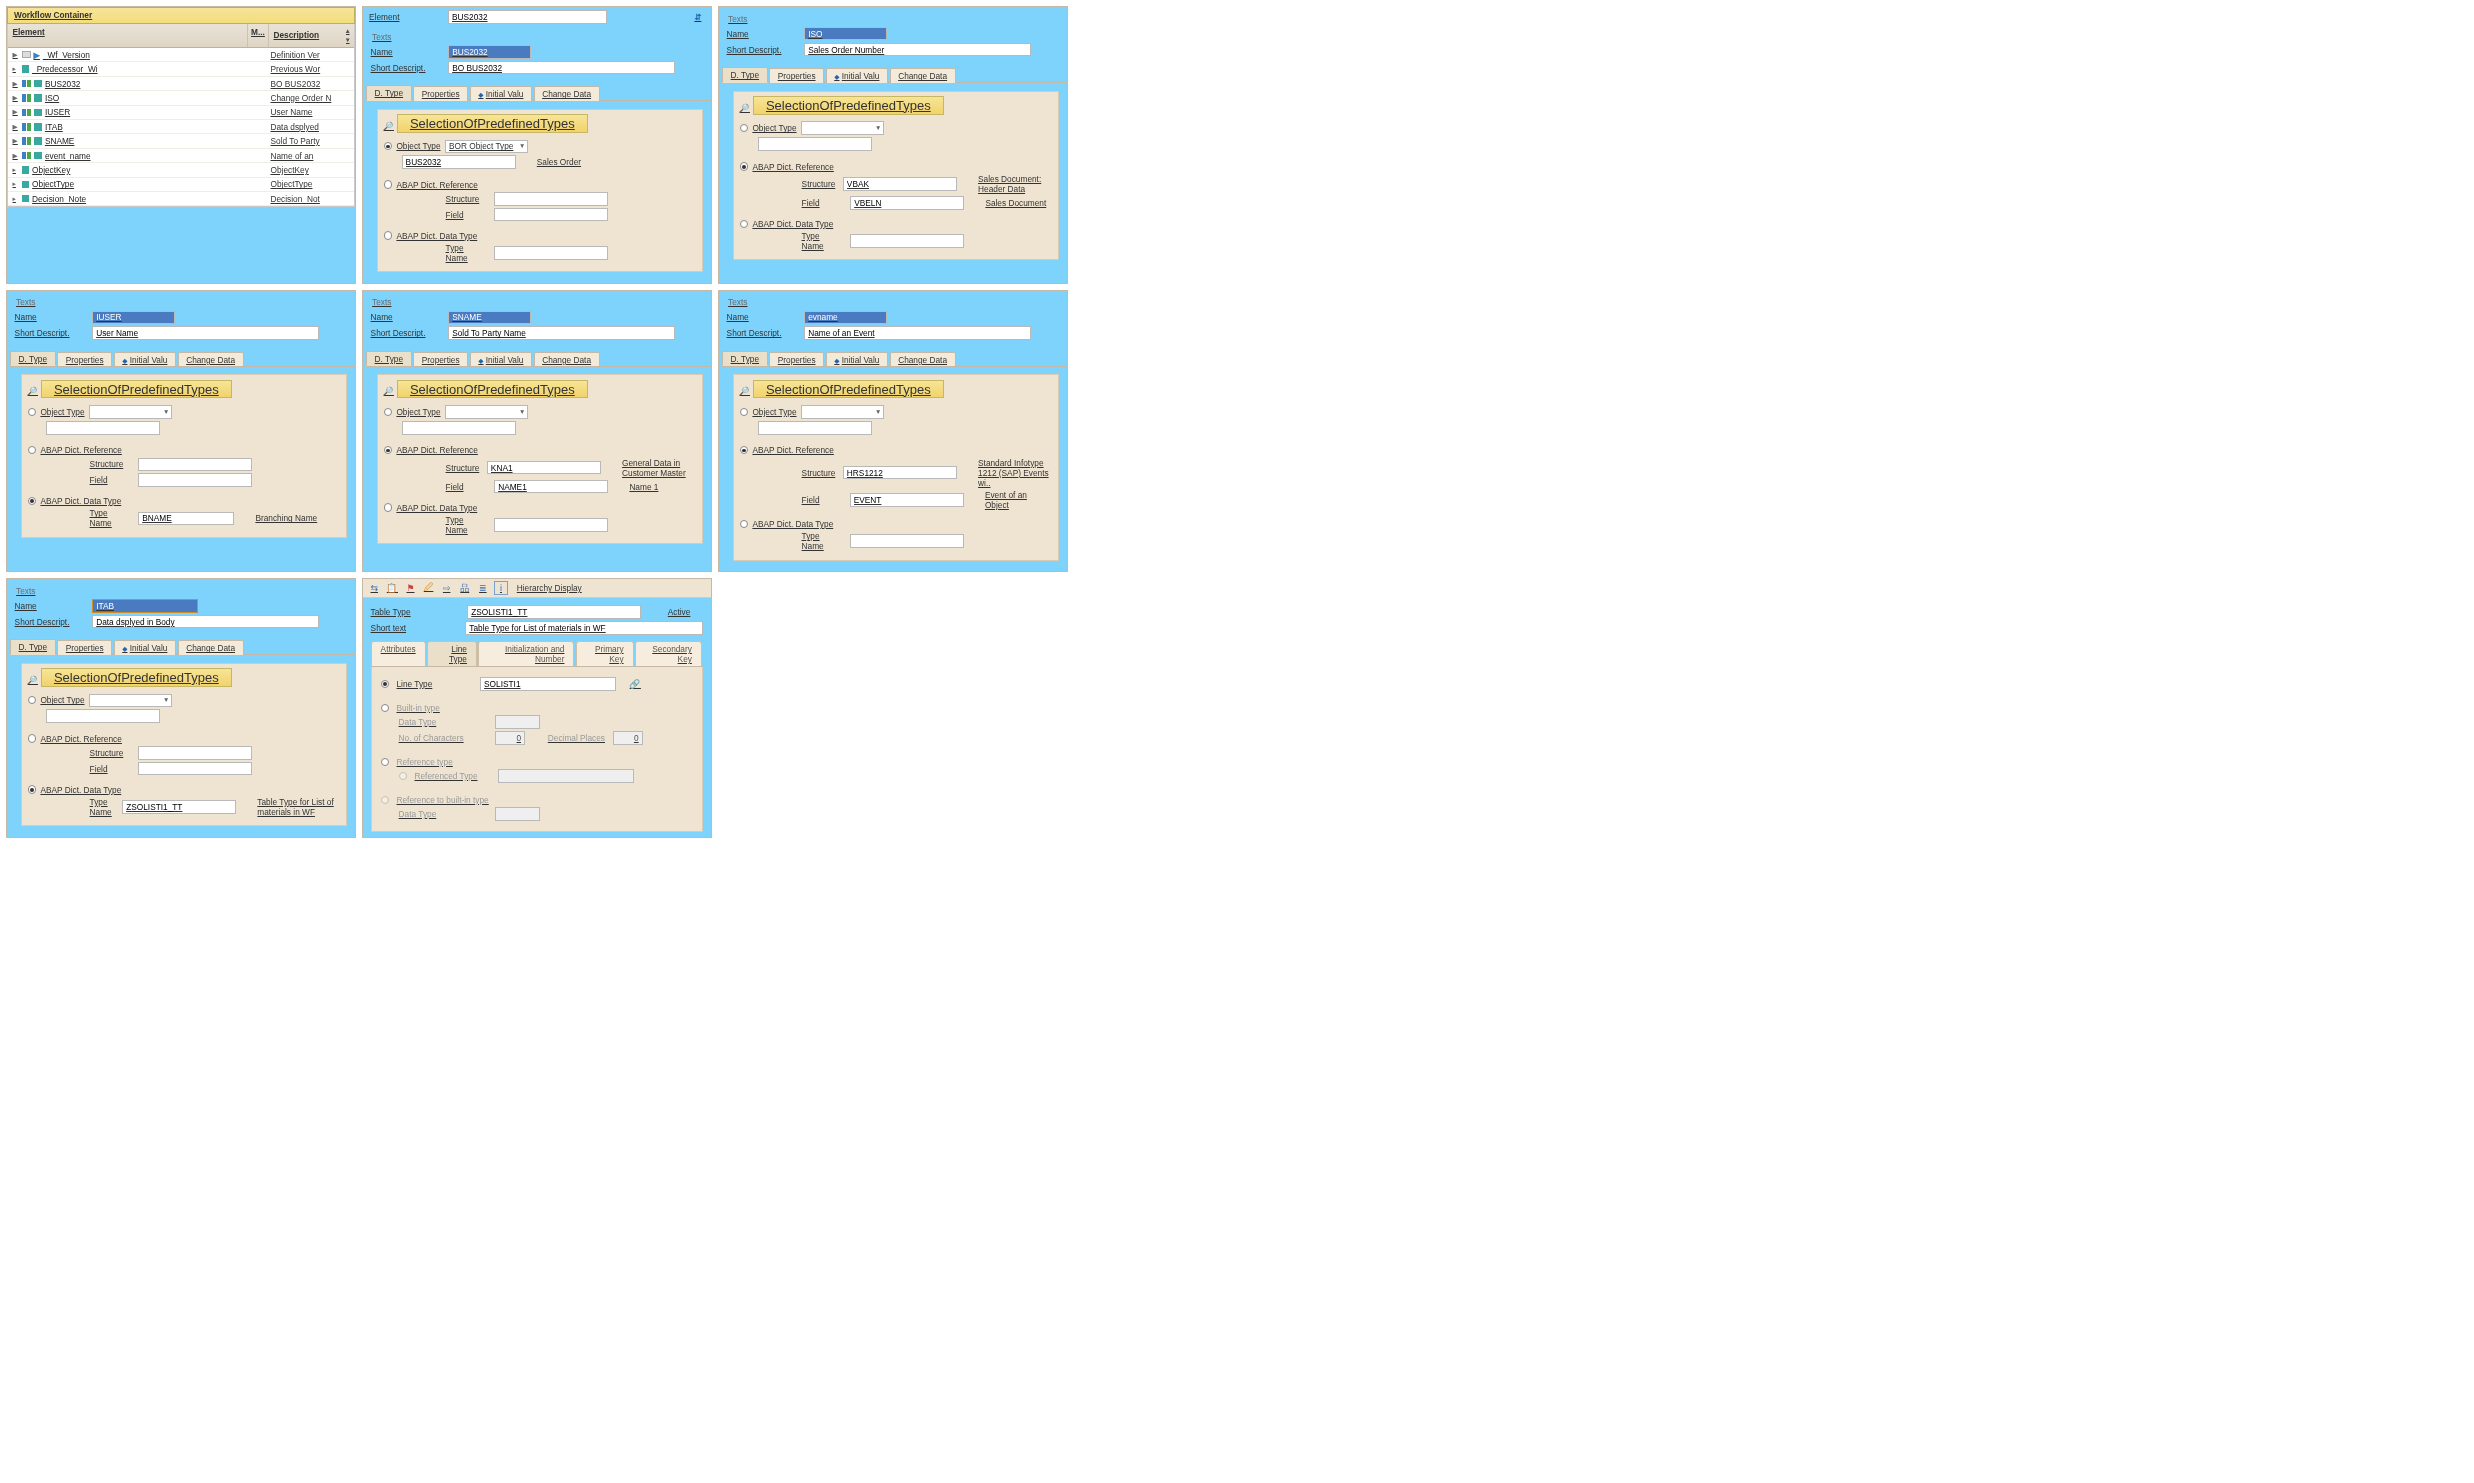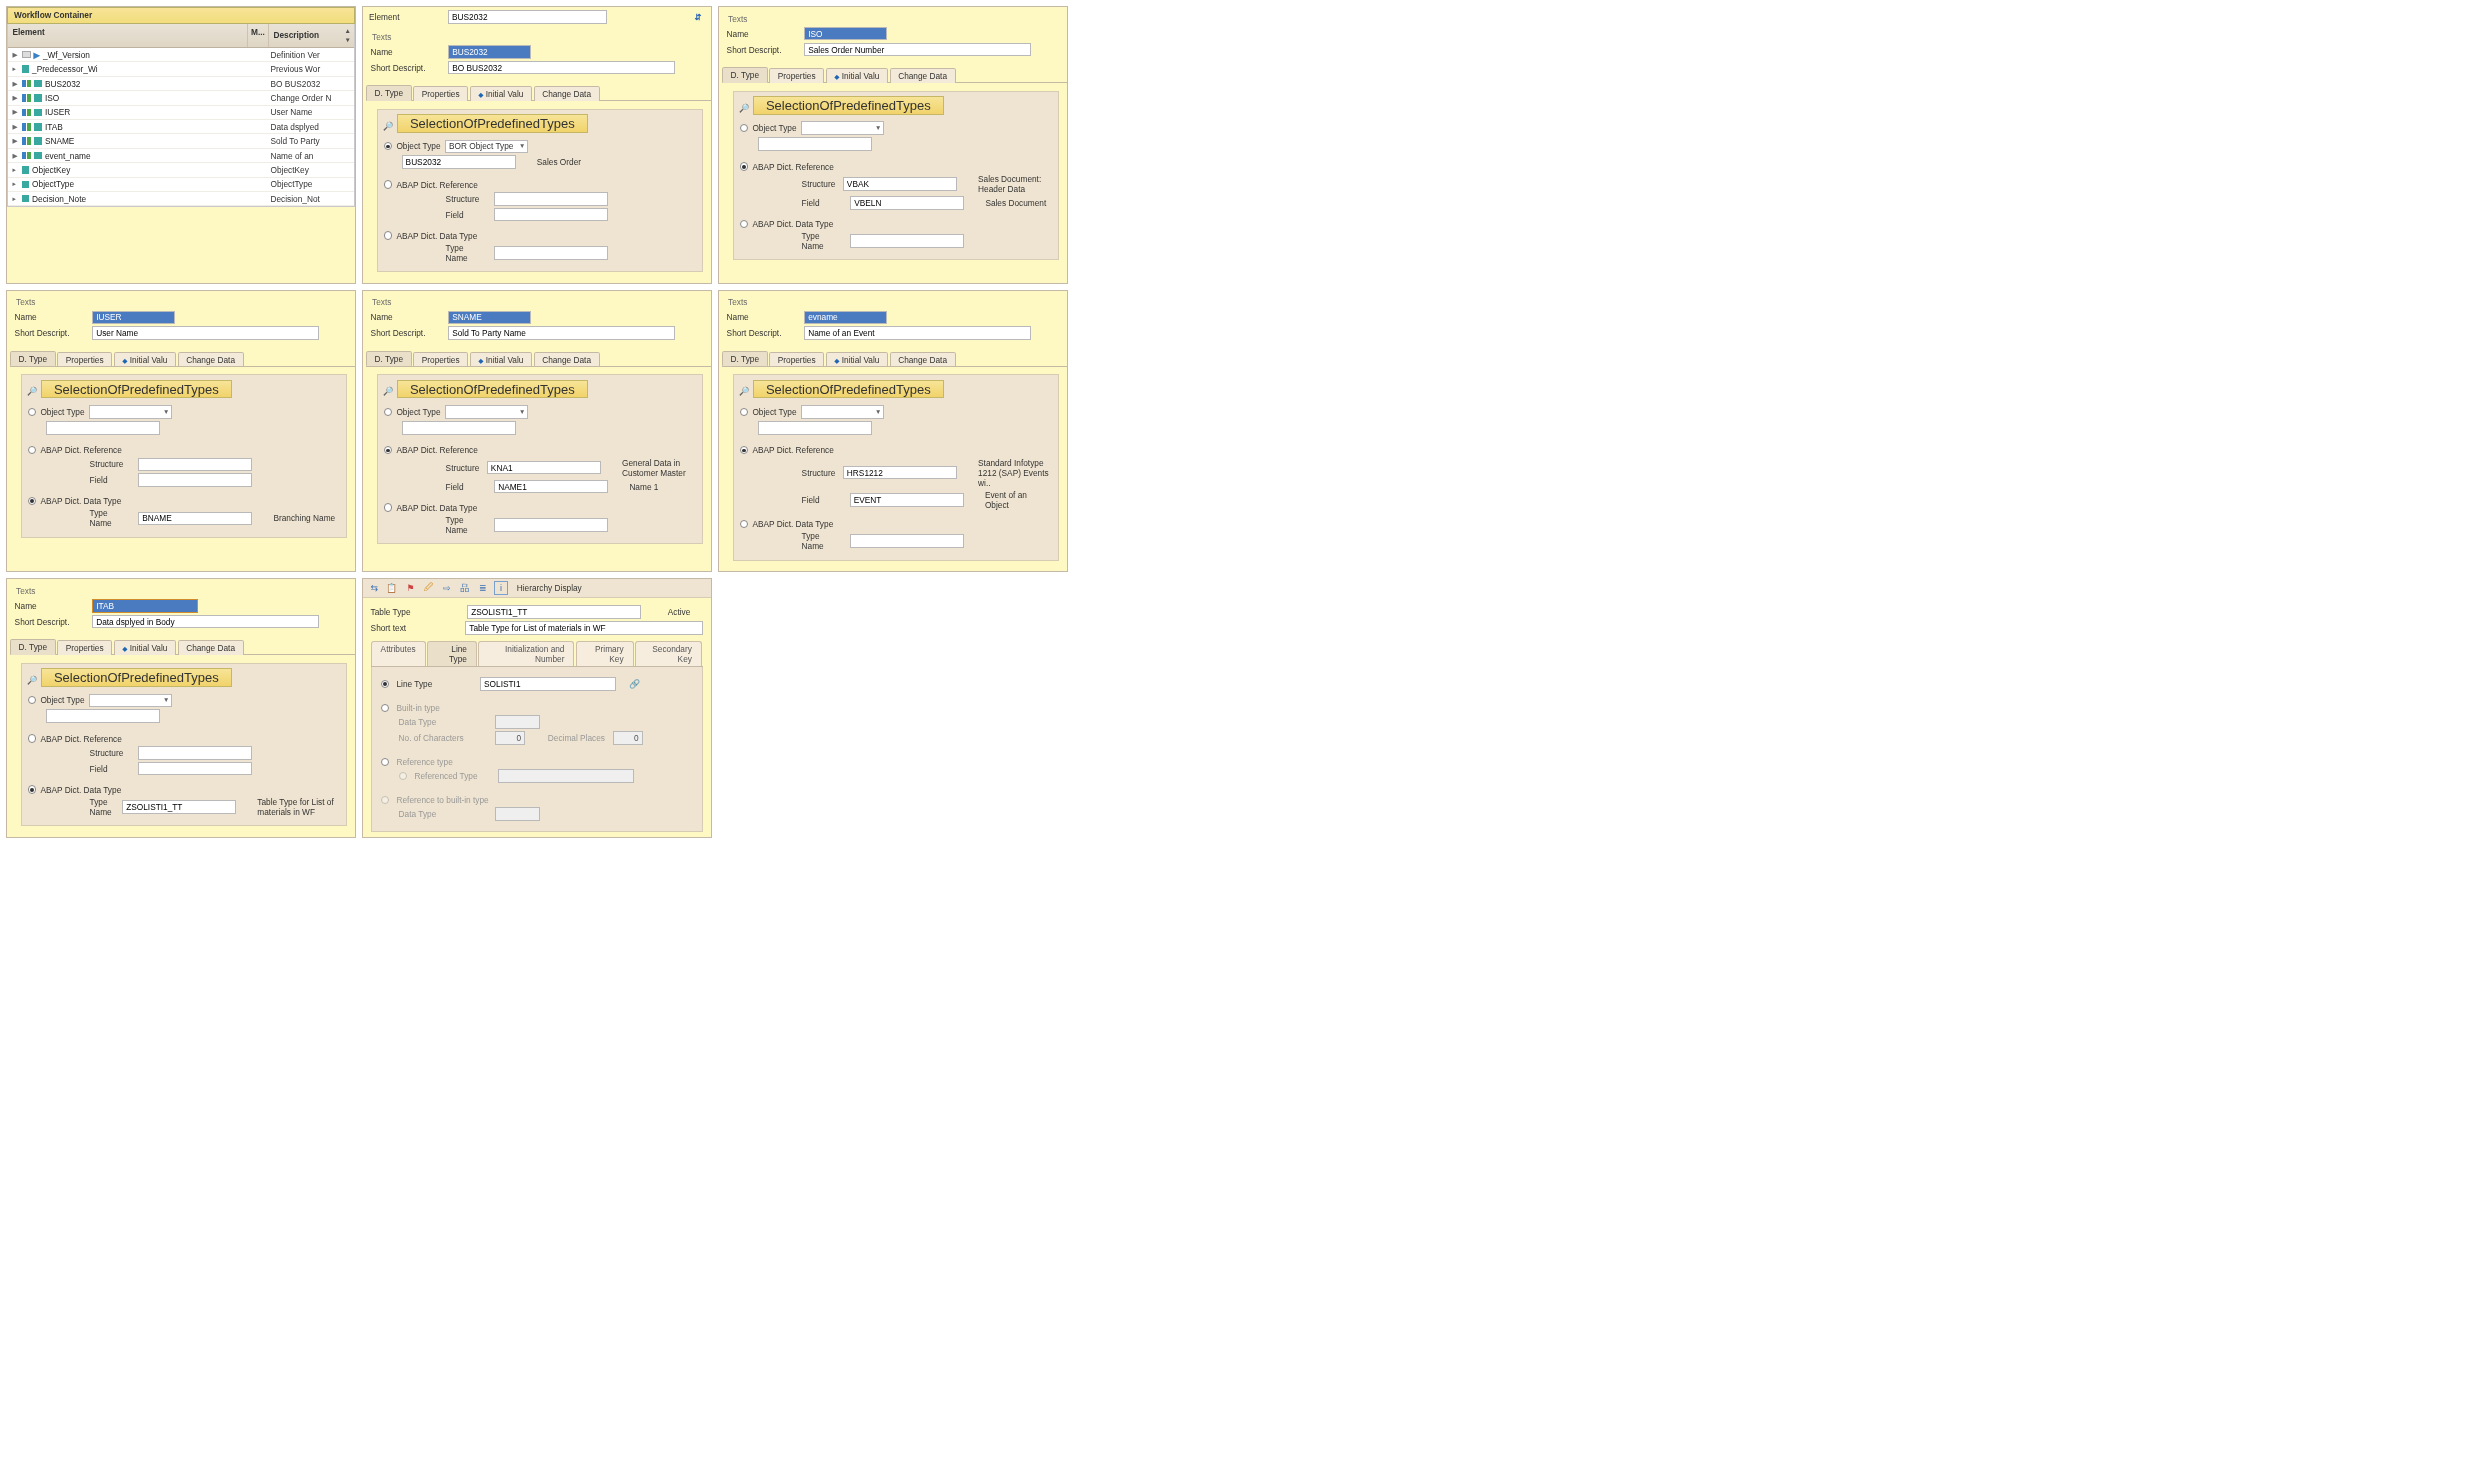--- a/index.html
+++ b/index.html
@@ -20,24 +20,25 @@
     grid-template-columns: 350px 350px 350px;
     gap: 6px;
     margin-bottom: 6px;
   }
   .grid2 {
     display: grid;
     grid-template-columns: 350px 350px;
     gap: 6px;
   }
   .panel {
-    background: #fef9c3;
+    background: #7dd3fc;
     border: 0.8px solid #c5b8a5;
     padding: 0 0 10.6px 0;
     min-height: 197px;
+    text-decoration: underline;
   }
   .panel-inner { padding: 4.5px 7.6px 1.5px 7.6px; }
   
   .wf-title {
     background: linear-gradient(#f7e497,#f2dd7d);
     border: 0.8px solid #b7b068;
     padding: 2.3px 6px;
     font-weight: bold;
     color: #333;
   }
@@ -522,21 +523,21 @@
             </div>
       </div>
       <div style="height:4.5px"></div>
       <div class="radio-row">
             <span class="radio checked"></span>
             <span>ABAP Dict. Data Type</span>
           </div>
       <div class="sub">
             <div class="row-f">
               <span class="lbl">Type Name</span>
-        <input class="inp" style="width: 114px;" value="BNAME">
+        <input class="inp" style="width: 96px;" value="BNAME">
         <span class="desc-right">Branching Name</span>
             </div>
           </div>
     </div>
   </div>
 
   <div class="panel">
     <div class="panel-inner">
       <div class="sect-label first">Texts</div>
       <div class="row-f">

